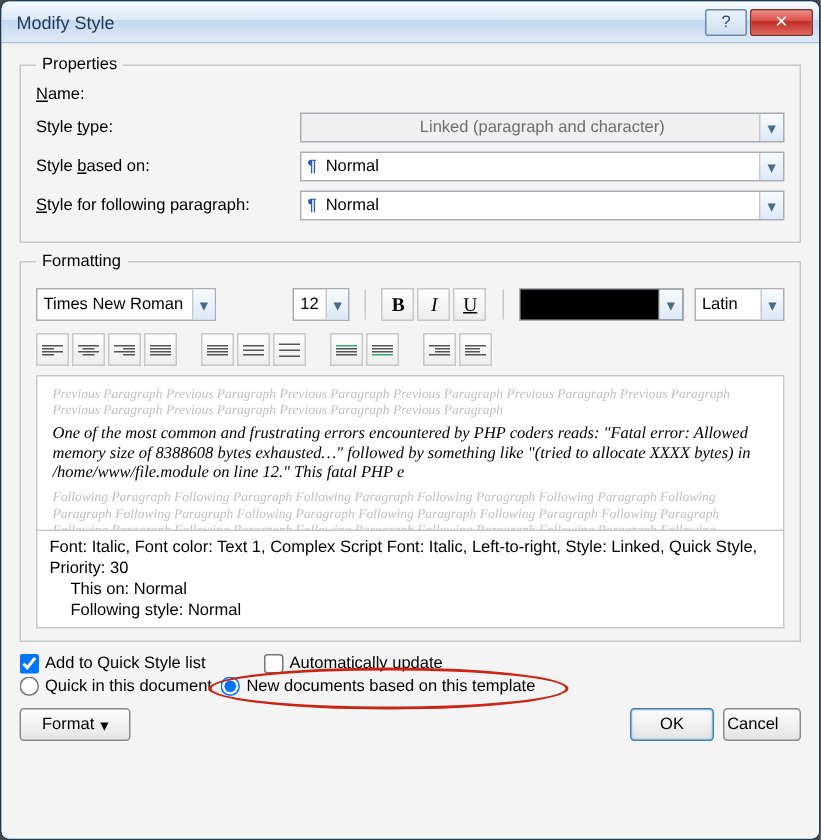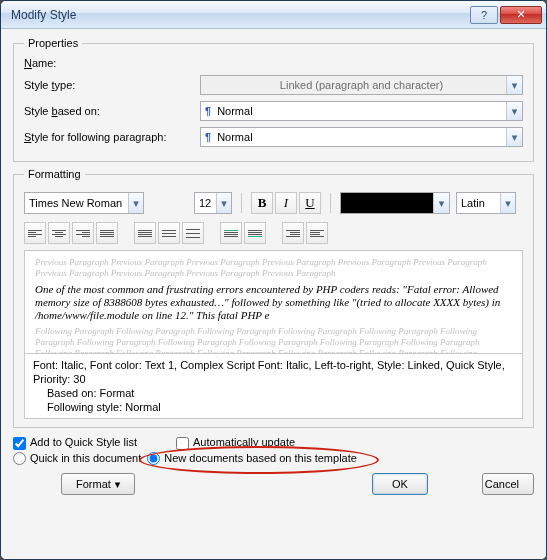--- a/index.html
+++ b/index.html
@@ -14,21 +14,21 @@
 fieldset { border: 1px solid #c8c8c8; margin: 0 0 6px; padding: 8px 10px; background: #f4f4f4; }
 legend { padding: 0 4px; color: #000; }
 .row { display: flex; align-items: center; margin-bottom: 6px; gap: 6px; }
 .lbl { width: 170px; text-decoration: none; color: #000; }
 .lbl u { text-decoration: underline; }
 .tinput { flex: 1; height: 20px; border: 1px solid #abadb3; padding: 2px 4px; background: #fff; font-size: 12px; }
 .tsel { flex: 1; height: 20px; border: 1px solid #abadb3; background: #fff; display: flex; align-items: center; padding: 0 4px; position: relative; }
 .tsel.disabled { background: #f0f0f0; color: #6d6d6d; justify-content: center; }
 .ddarrow { position: absolute; right: 0; top: 0; width: 16px; height: 100%; border-left: 1px solid #c8c8c8; display: flex; align-items: center; justify-content: center; color: #4a6a8a; background: linear-gradient(#f7fbff,#dce9f7); }
 .pilcrow { color: #2a5ab3; font-weight: bold; margin-right: 6px; }
-.fmtbar { display: flex; align-items: center; gap: 6px; margin: 4px 0 8px; flex-wrap: wrap; }
+.fmtbar { display: flex; align-items: center; gap: 6px; margin: 4px 0 8px; flex-wrap: wrap; justify-content: space-between; }
 .combo { height: 22px; border: 1px solid #abadb3; background: #fff; display: flex; align-items: center; padding: 0 18px 0 4px; position: relative; }
 .combo .ddarrow { width: 15px; }
 .fontname { width: 120px; font-family: "Times New Roman", serif; font-size: 12px; }
 .fontsize { width: 38px; margin-left: 44px; }
 .btnrow { display: flex; gap: 2px; }
 .tbtn { width: 22px; height: 22px; border: 1px solid #c8c8c8; background: linear-gradient(#fdfdfd,#ededed); display: flex; align-items: center; justify-content: center; font-family: "Times New Roman", serif; font-size: 13px; }
 .tbtn.bold { font-weight: bold; }
 .tbtn.italic { font-style: italic; }
 .tbtn.under { text-decoration: underline; }
 .colorbtn { width: 110px; height: 22px; border: 1px solid #abadb3; background: #000; position: relative; }
@@ -41,21 +41,21 @@
 .preview { border: 1px solid #c8c8c8; background: #fff; height: 104px; padding: 6px 10px; overflow: hidden; }
 .prev-grey { color: #bfbfbf; font-family: "Times New Roman", serif; font-style: italic; font-size: 9px; line-height: 11px; overflow: hidden; text-overflow: ellipsis; white-space: normal; }
 .prev-main { color: #000; font-family: "Times New Roman", serif; font-style: italic; font-size: 11px; line-height: 13px; margin: 4px 0; }
 .descbox { border: 1px solid #c8c8c8; border-top: none; background: #fff; padding: 4px 8px; font-size: 11px; color: #000; line-height: 14px; }
 .chkline { display: flex; align-items: center; gap: 21px; margin: 8px 0 2px; }
 .chkline label { margin-right: 18px; }
 input[type=checkbox], input[type=radio] { margin: 0 4px 0 0; vertical-align: middle; }
 .radline { display: flex; align-items: center; gap: 6px; margin: 2px 0 8px; position: relative; }
 .ellipse { position: absolute; left: 126px; top: -6px; width: 240px; height: 28px; border: 2px solid #c21; border-radius: 50%; pointer-events: none; }
 .footer { display: flex; align-items: center; gap: 6px; margin-top: 6px; }
-.btn { height: 22px; padding: 0 14px; border: 1px solid #8a8a8a; background: linear-gradient(#fdfdfd,#e4e4e4); border-radius: 3px; display: inline-flex; align-items: center; gap: 4px; margin-left: 48px; }
+.btn { height: 22px; padding: 0 14px; border: 1px solid #8a8a8a; background: linear-gradient(#fdfdfd,#e4e4e4); border-radius: 3px; display: inline-flex; align-items: center; gap: 4px; }
 .btn.default { border: 1px solid #3c7fb1; box-shadow: 0 0 2px #7bb3de inset; }
 .spacer { flex: 1; }
 .sep { width: 1px; height: 20px; background: #c8c8c8; margin: 0 3px; }
 </style>
 </head>
 <body>
 
 <div class="window">
   <div class="titlebar">
     <div class="titletext">Modify Style</div>
@@ -221,21 +221,21 @@
         </div>
       </div>
 
       <div class="preview">
         <div class="prev-grey">Previous Paragraph Previous Paragraph Previous Paragraph Previous Paragraph Previous Paragraph Previous Paragraph Previous Paragraph Previous Paragraph Previous Paragraph Previous Paragraph</div>
         <div class="prev-main">One of the most common and frustrating errors encountered by PHP coders reads: "Fatal error: Allowed memory size of 8388608 bytes exhausted…" followed by something like "(tried to allocate XXXX bytes) in /home/www/file.module on line 12." This fatal PHP e</div>
         <div class="prev-grey" style="height:46px">Following Paragraph Following Paragraph Following Paragraph Following Paragraph Following Paragraph Following Paragraph Following Paragraph Following Paragraph Following Paragraph Following Paragraph Following Paragraph Following Paragraph Following Paragraph Following Paragraph Following Paragraph Following Paragraph Following Paragraph Following Paragraph Following Paragraph Following Paragraph Following Paragraph Following Paragraph Following Paragraph Following Paragraph Following Paragraph</div>
       </div>
       <div class="descbox">
         <div>Font: Italic, Font color: Text 1, Complex Script Font: Italic, Left-to-right, Style: Linked, Quick Style, Priority: 30</div>
-        <div style="padding-left:14px">Based on: Format</div>
+        <div style="padding-left:14px">This on: Normal</div>
         <div style="padding-left:14px">Following style: Normal</div>
       </div>
     </fieldset>
 
     <div class="chkline">
       <label><input type="checkbox" checked="" style=""><span>Add to Quick Style list</span></label>
       <label><input type="checkbox" style=""><span>Automatically update</span></label>
     </div>
     <div class="radline">
       <label><input type="radio" name="scope" style=""><span>Quick in this document</span></label>

